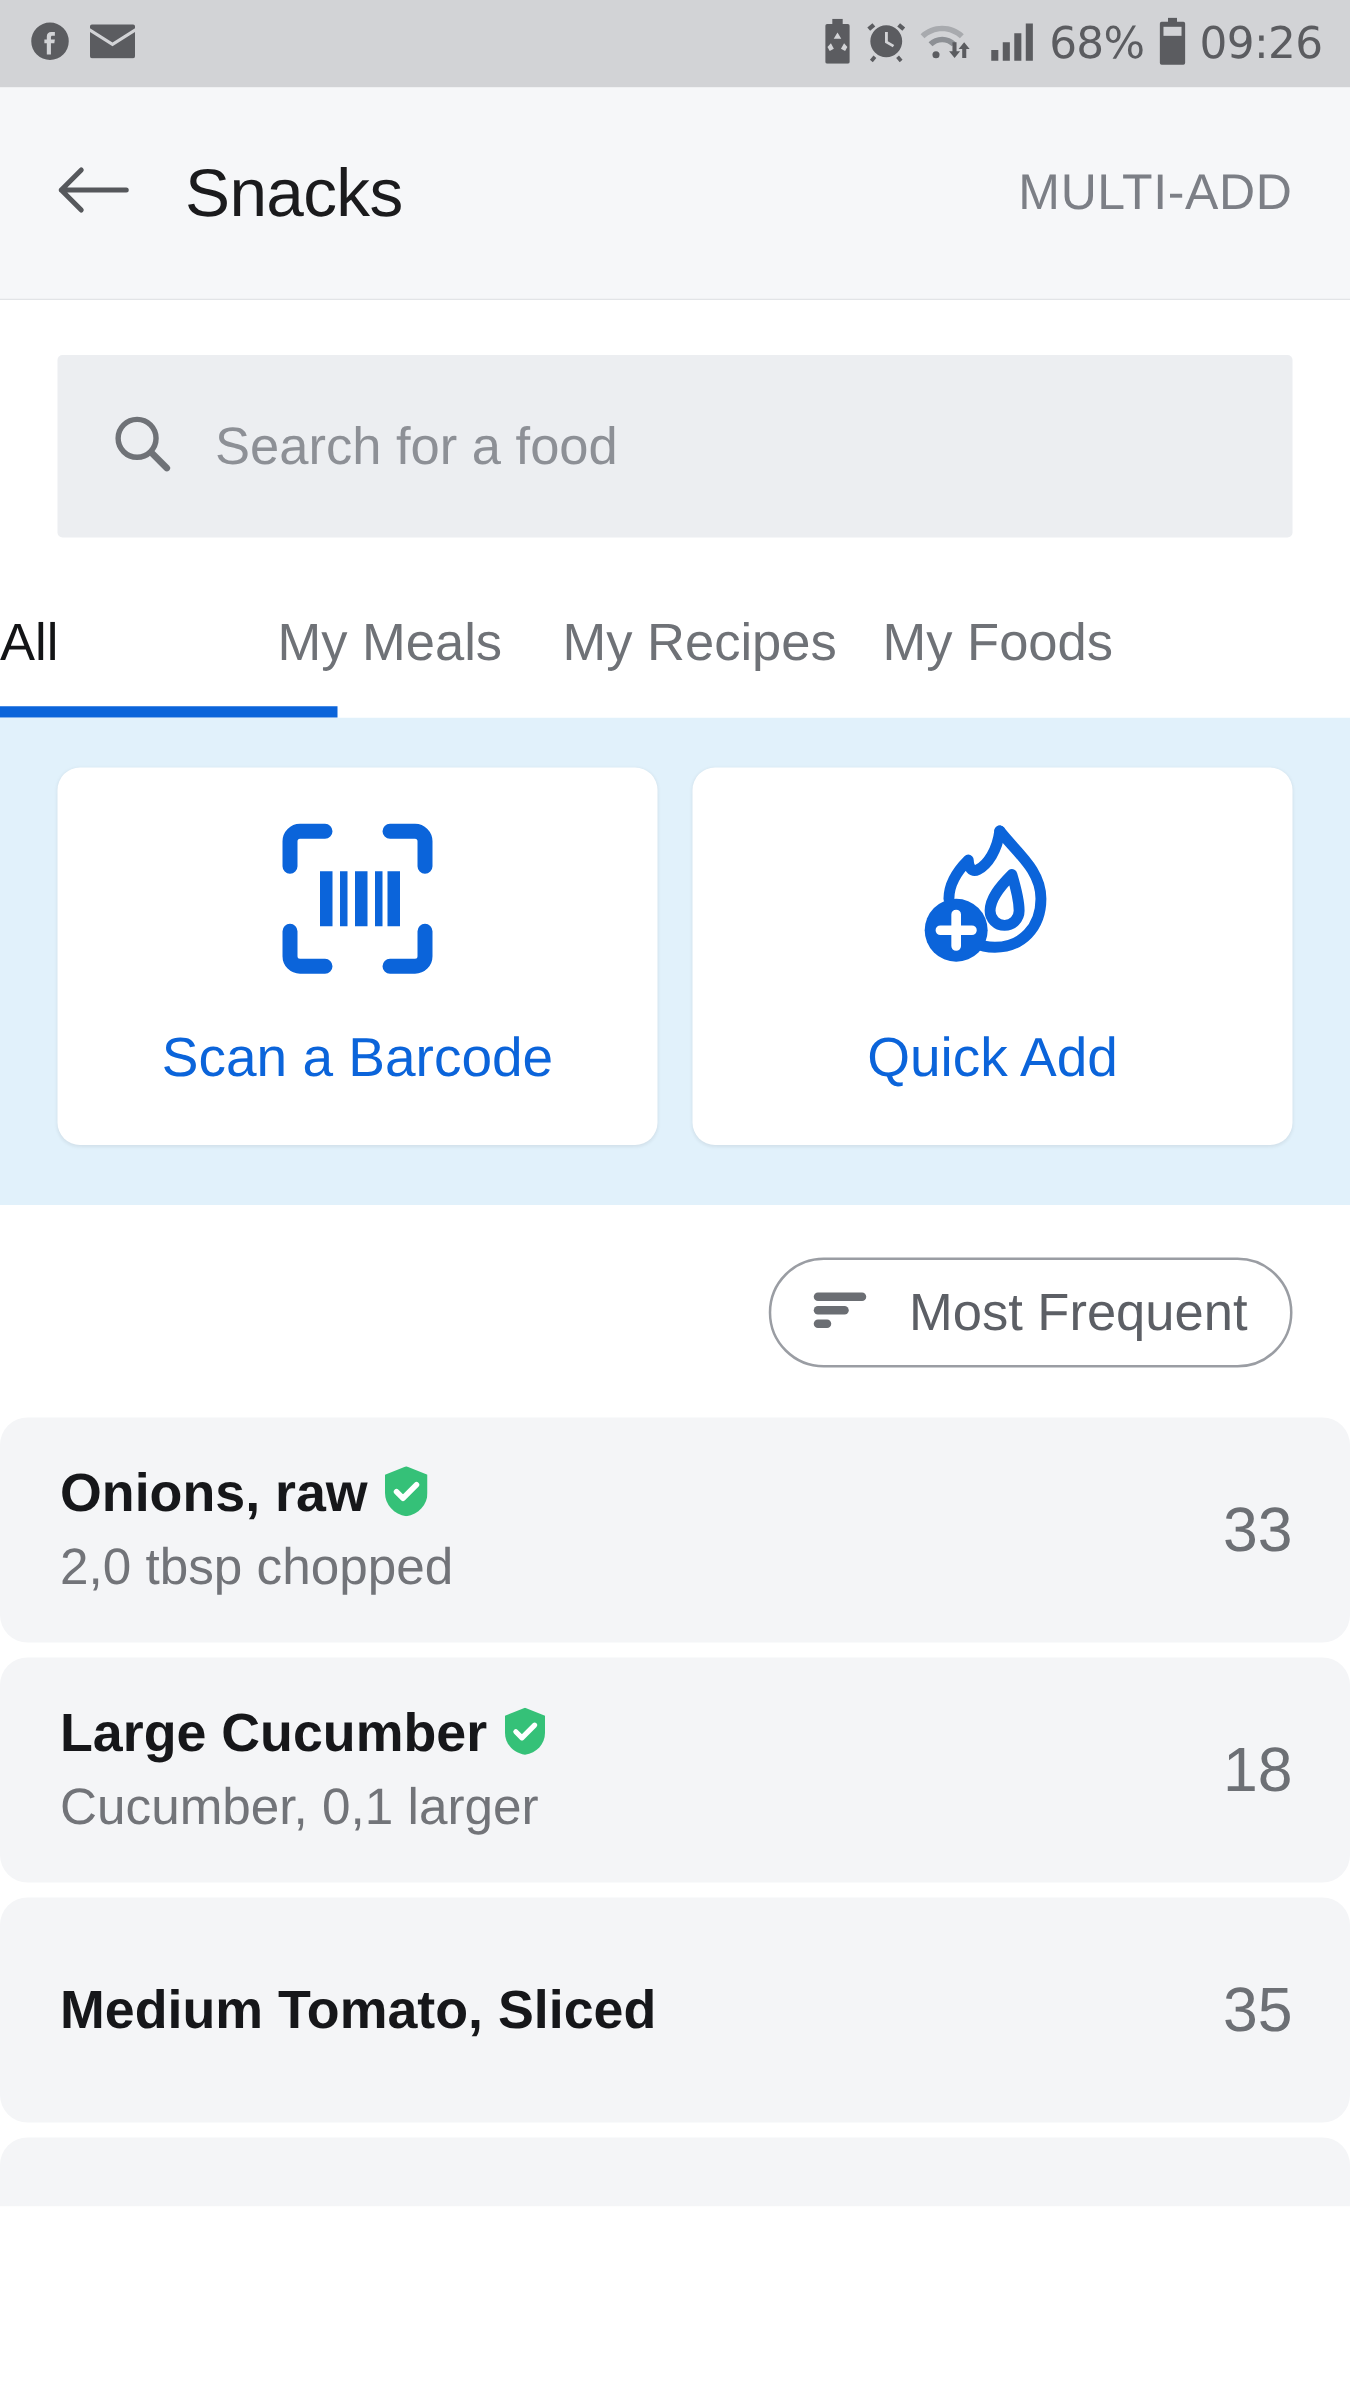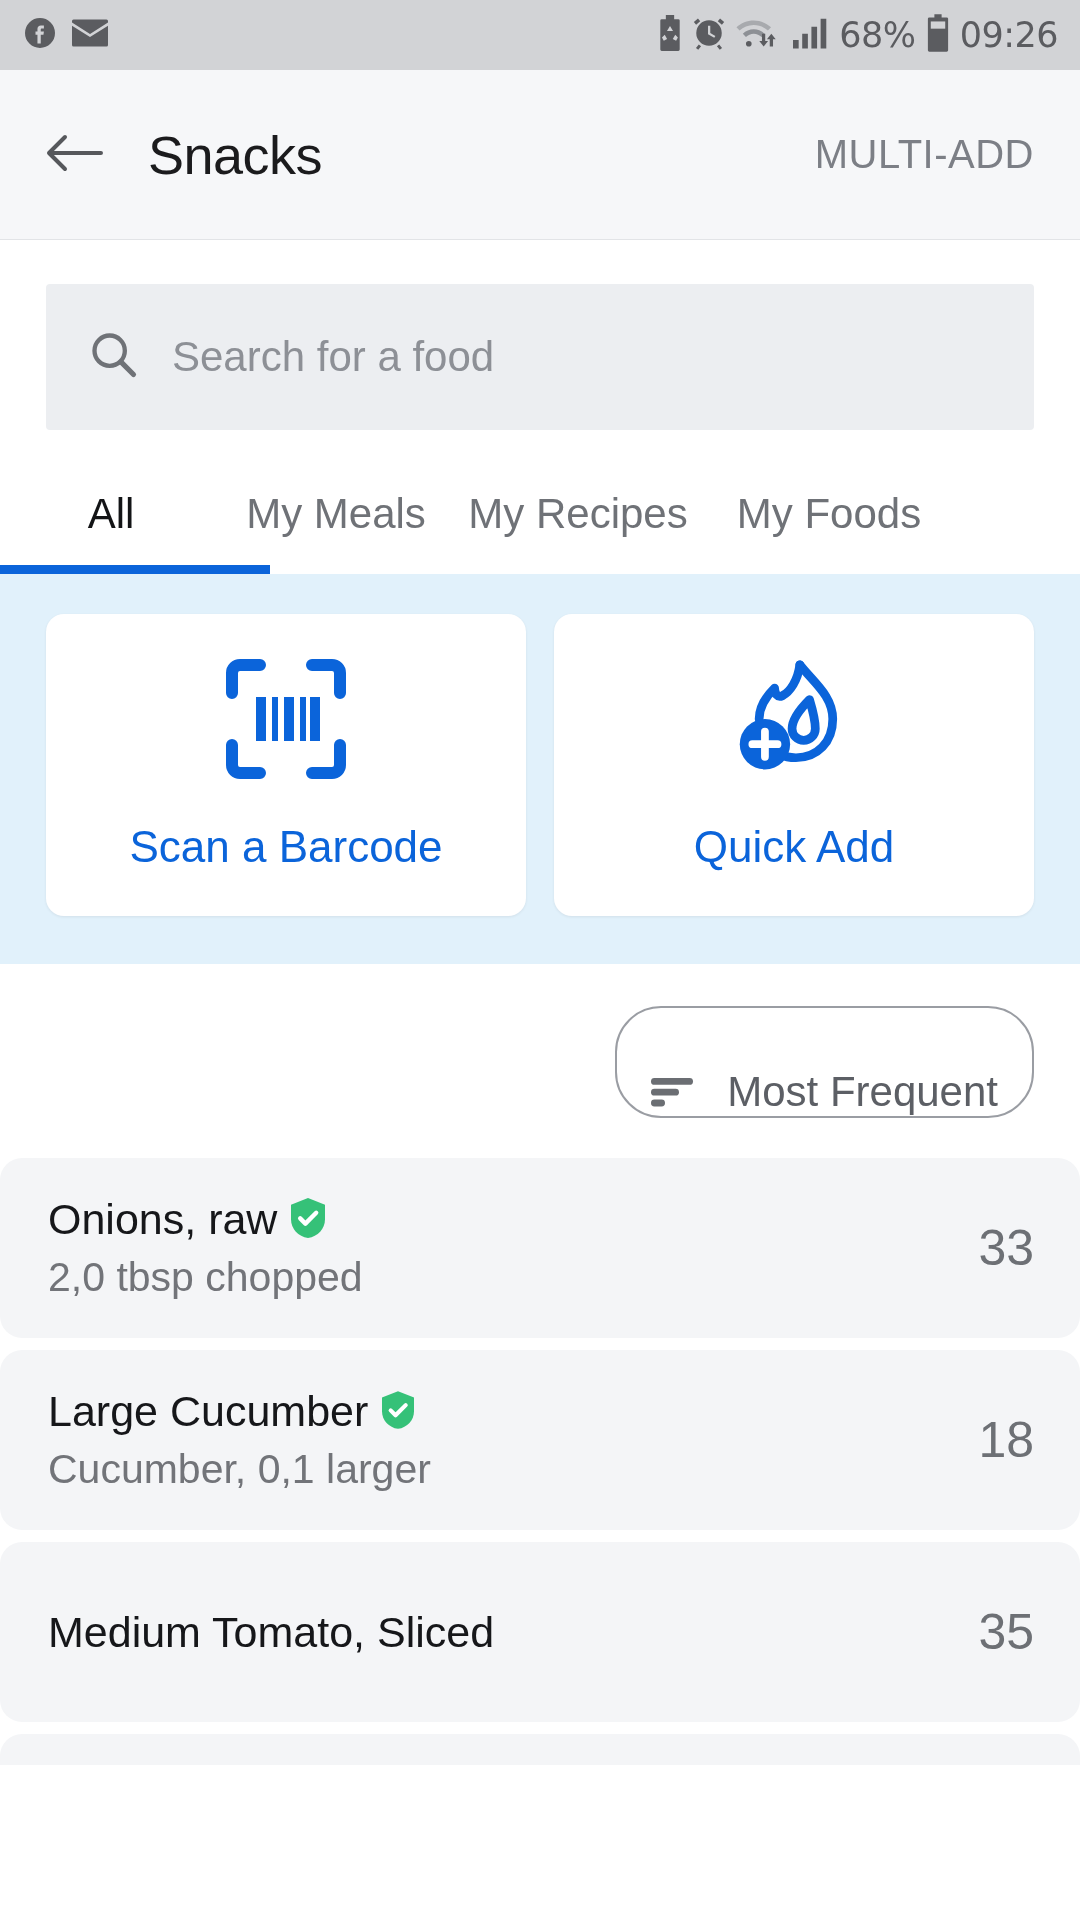--- a/index.html
+++ b/index.html
@@ -51,21 +51,21 @@
     display:flex; align-items:center; padding:15px 42px;
   }
   .search-ph{ font-size:42px; color:#8d9096; margin-left:32px; }
 
   
   .tabs{
     display:flex; background:#ffffff; margin-top:42px;
     position:relative; padding:0;
   }
   .tab{
-    flex:0 0 auto; text-align:center;
+    flex:0 0 auto; text-align:left;
     font-size:42px; color:#6f7277;
     padding:18px 0 36px 0;
   }
   .tab.t0{ width:222px; color:#131416; }
   .tab.t1{ width:228px; }
   .tab.t2{ width:256px; }
   .tab.t3{ width:246px; }
   .tab-underline{
     position:absolute; left:0; bottom:0;
     width:270px; height:9px; background:#0b64da;
@@ -88,37 +88,37 @@
   .action-icon{ height:122px; display:flex; align-items:center; justify-content:center; }
 
   
   .hist-head{
     background:#ffffff; display:flex; align-items:center;
     padding:42px 46px 40px 48px;
   }
   .hist-title{ font-size:46px; color:#16171a; font-weight:bold; letter-spacing:-0.5px; }
   .sort-pill{
     margin-left:auto;
-    height:112px; border:2px solid #9a9da3; border-radius:46px;
-    display:flex; align-items:flex-end; padding:0 34px 0 30px; gap:30px;
+    height:88px; border:2px solid #9a9da3; border-radius:46px;
+    display:flex; align-items:center; padding:0 34px 0 30px; gap:30px;
   }
   .sort-label{ font-size:42px; color:#5c5f65; }
 
   
   .list{ background:#ffffff; }
   .list-item{
     background:#f4f5f7;
     border-radius:22px;
     margin-bottom:12px;
     height:180px;
     display:flex; align-items:center;
     padding:0 46px 0 48px;
   }
   .li-texts{ flex:1; min-width:0; }
-  .li-title-row{ display:flex; align-items:center; gap:14px; }
+  .li-title-row{ display:flex; align-items:center; gap:14px;font-weight:bold; }
   .li-title{ font-size:43px; color:#16171a; white-space:nowrap; }
   .li-sub{ font-size:41px; color:#727479; margin-top:10px; white-space:nowrap; }
   .li-cal{ font-size:50px; color:#6d7075; margin-left:24px; }
   .badge{ flex:0 0 auto; display:block; }
 </style>
 </head>
 <body>
 
 <div class="statusbar">
   <div class="sb-left">

